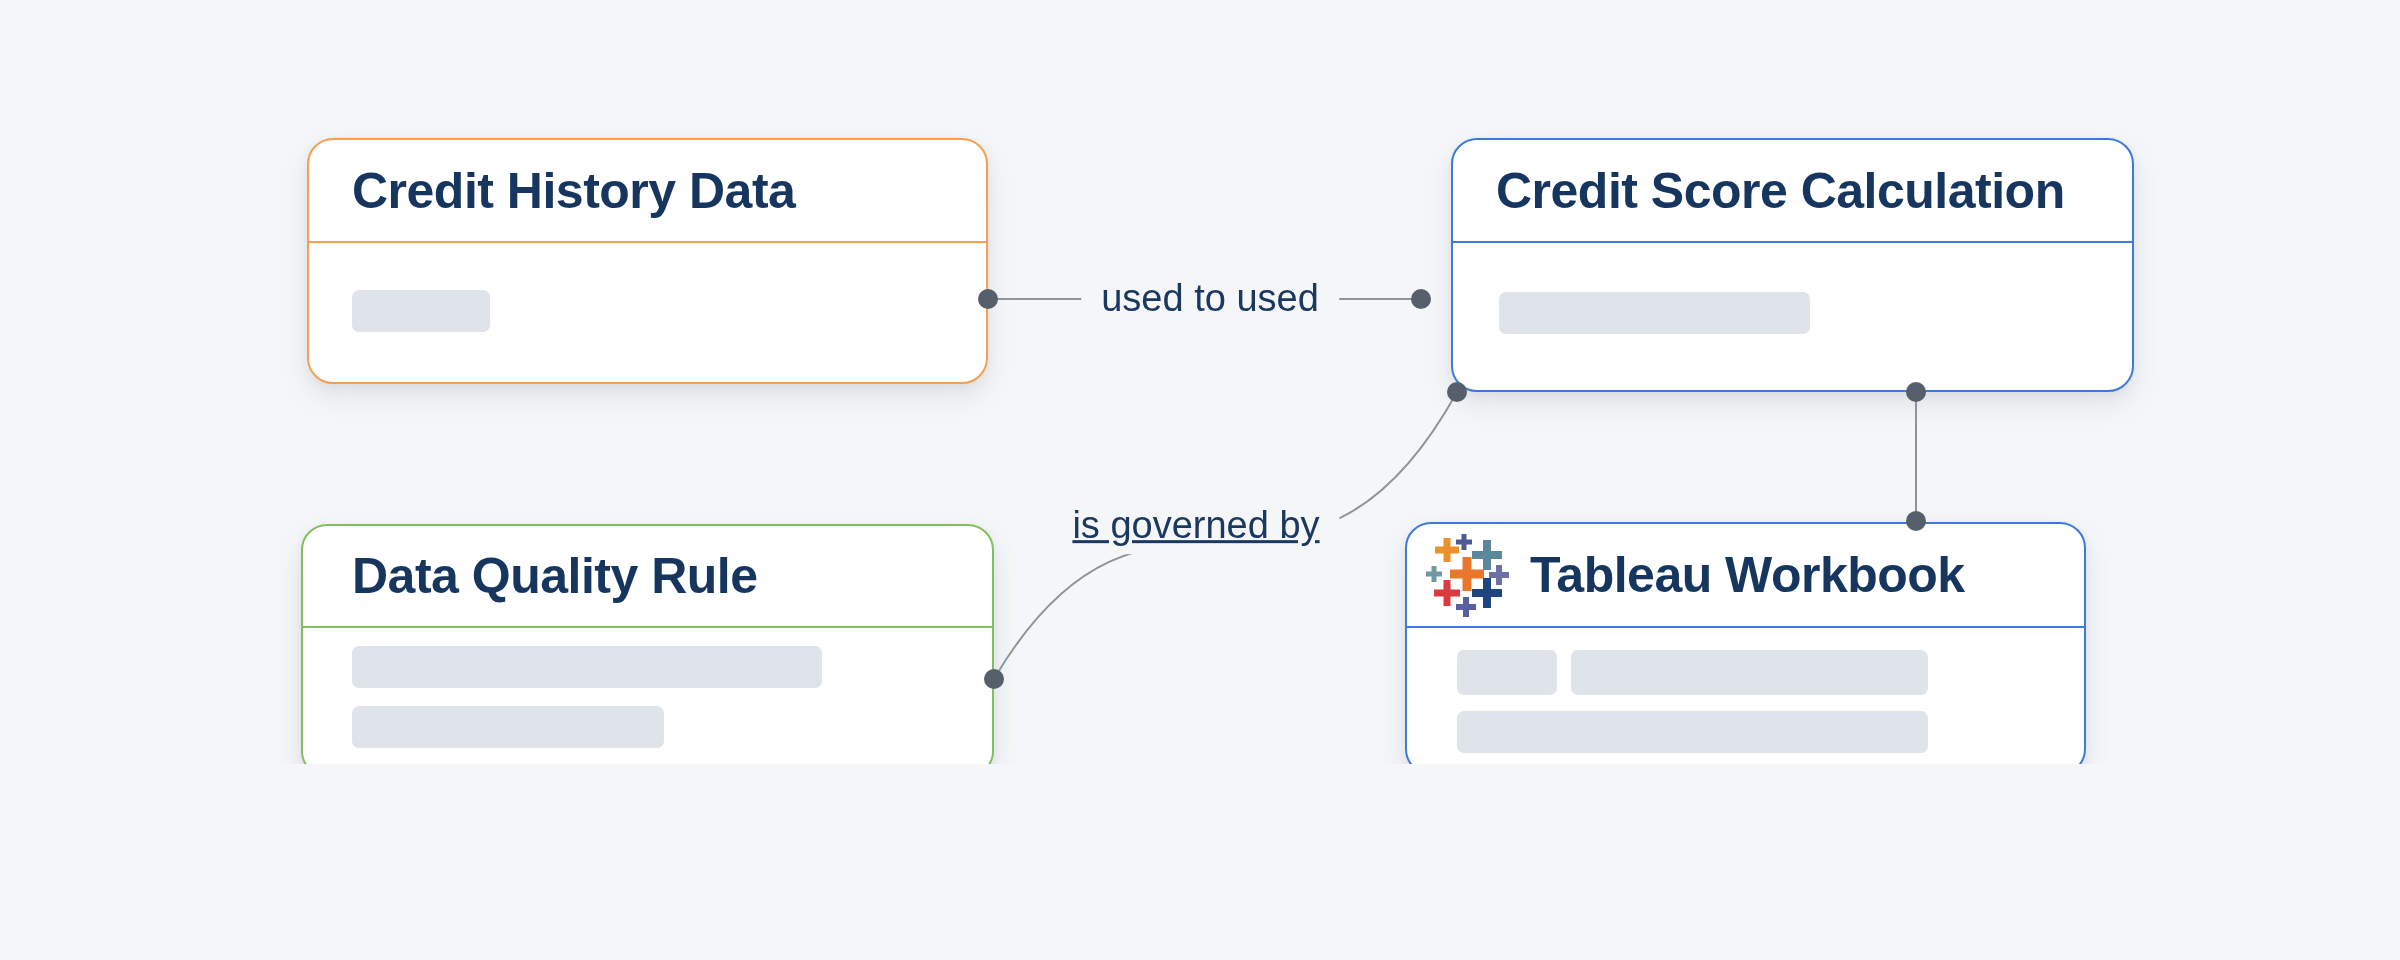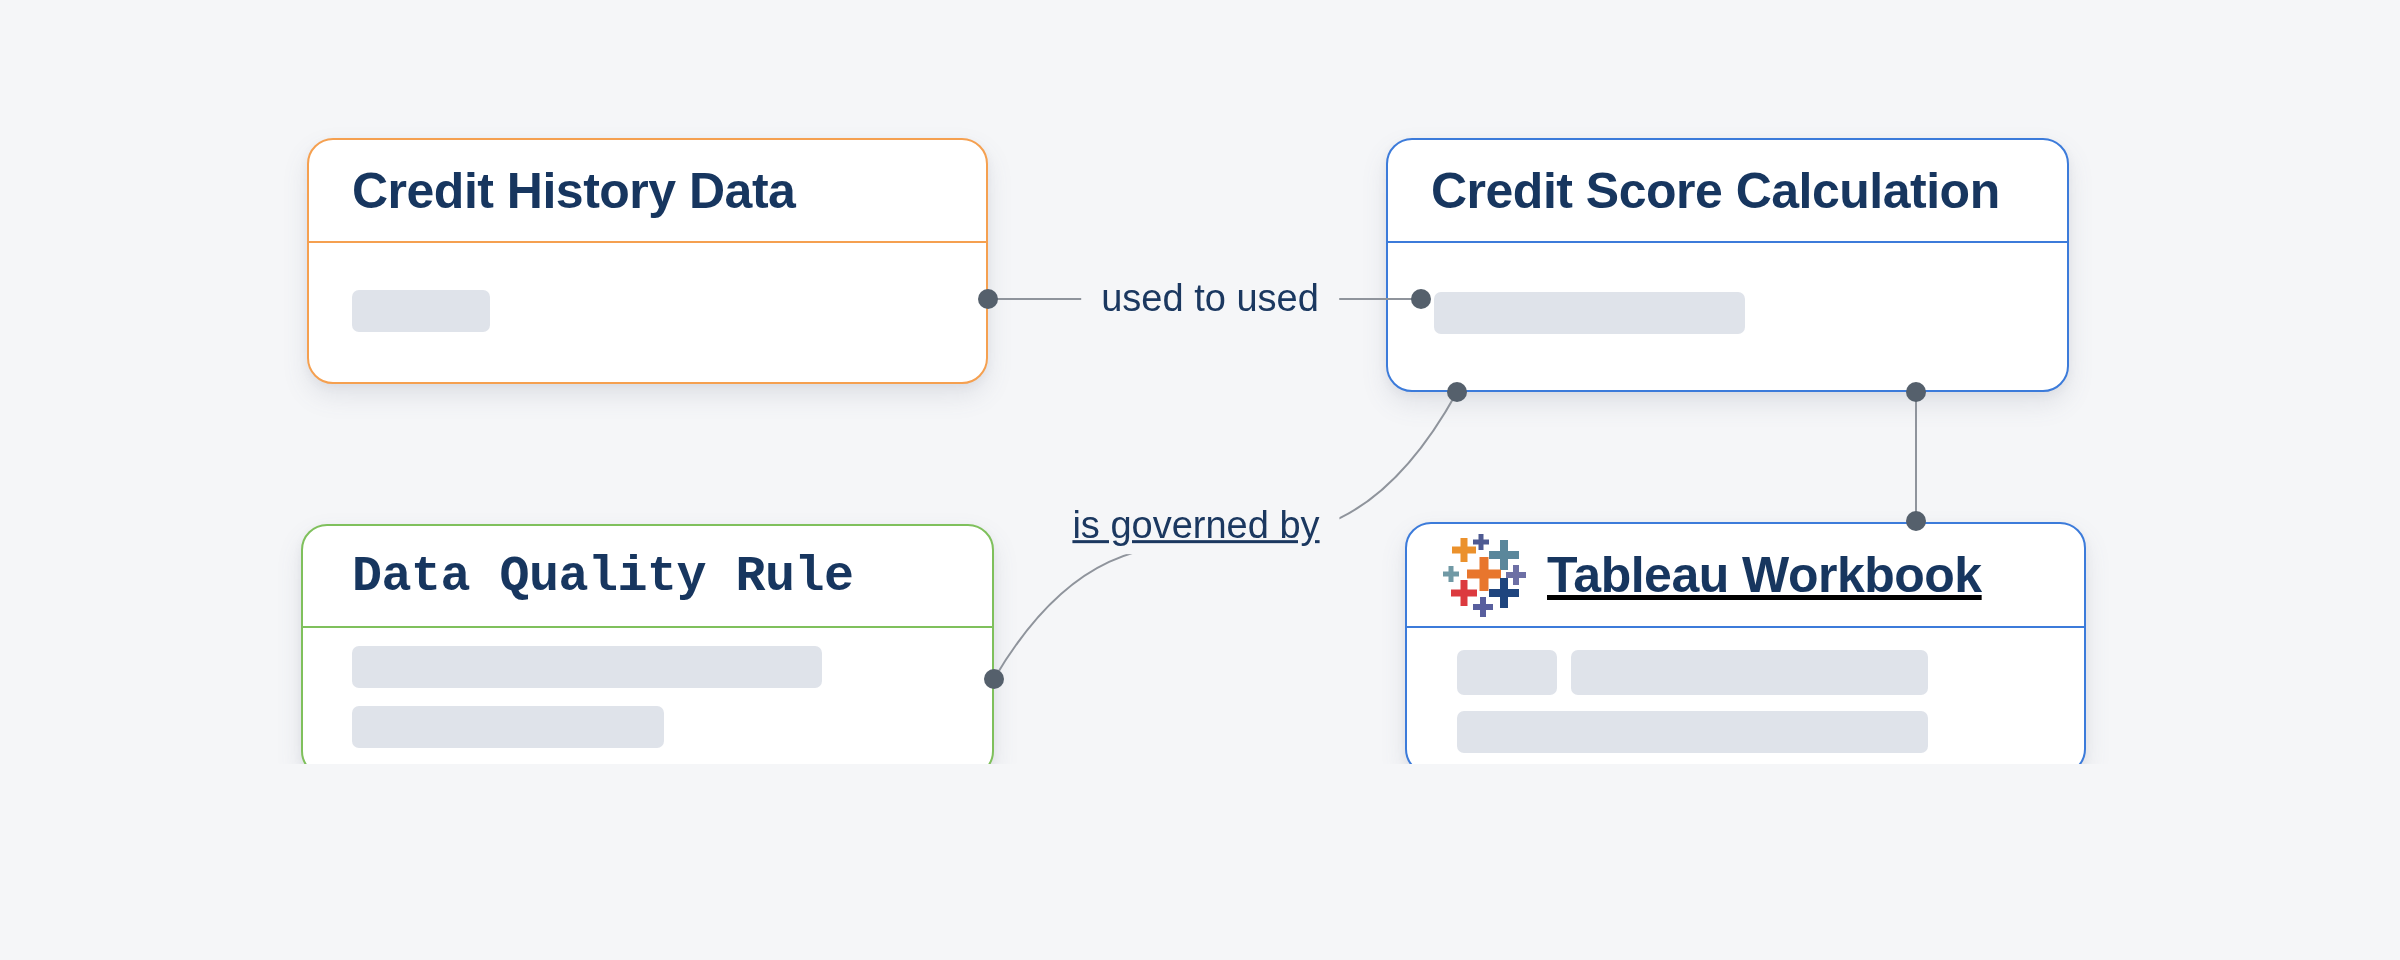--- a/index.html
+++ b/index.html
@@ -28,50 +28,50 @@
   .node.accent-green{border-color:#7FC05C;}
   .node .header{
     display:flex;
     align-items:center;
     box-sizing:border-box;
     border-bottom:2px solid;
     border-color:inherit;
   }
   .node.accent-orange .header{border-bottom-color:#F5A050;}
   .node.accent-blue .header{border-bottom-color:#3C7BDA;}
-  .node.accent-green .header{border-bottom-color:#7FC05C;font-family:Liberation Mono, monospace;}
+  .node.accent-green .header{border-bottom-color:#7FC05C;}
   .title{
     font-size:50px;
     font-weight:bold;
     color:#17365F;
     letter-spacing:-0.5px;
     white-space:nowrap;
   }
   .body{position:relative;}
   .bar{
     position:absolute;
     background:#DFE3EA;
     border-radius:7px;
   }
   
   #node-chd{left:307px; top:138px; width:681px; height:246px;}
   #node-chd .header{height:103px; padding-left:43px;}
   #node-chd .bar-1{left:43px; top:47px; width:138px; height:42px;}
 
-  #node-csc{left:1386px; top:138px; width:683px; height:254px;}
+  #node-csc{left:1451px; top:138px; width:683px; height:254px;}
   #node-csc .header{height:103px; padding-left:43px;}
   #node-csc .bar-1{left:46px; top:49px; width:311px; height:42px;}
 
   #node-dqr{left:301px; top:524px; width:693px; height:253px;}
   #node-dqr .header{height:102px; padding-left:49px;}
   #node-dqr .bar-1{left:49px; top:18px; width:470px; height:42px;}
   #node-dqr .bar-2{left:49px; top:78px; width:312px; height:42px;}
 
   #node-tw{left:1405px; top:522px; width:681px; height:253px;}
-  #node-tw .header{height:104px; padding-left:36px;text-decoration:underline;}
+  #node-tw .header{height:104px; padding-left:19px;}
   #node-tw .logo{width:90px; height:84px; flex:0 0 auto; margin-right:14px;}
   #node-tw .bar-a{left:50px; top:22px; width:100px; height:45px;}
   #node-tw .bar-b{left:164px; top:22px; width:357px; height:45px;}
   #node-tw .bar-c{left:50px; top:83px; width:471px; height:42px;}
 
   
   .edge-layer{
     position:absolute;
     left:0; top:0;
     width:2400px;

